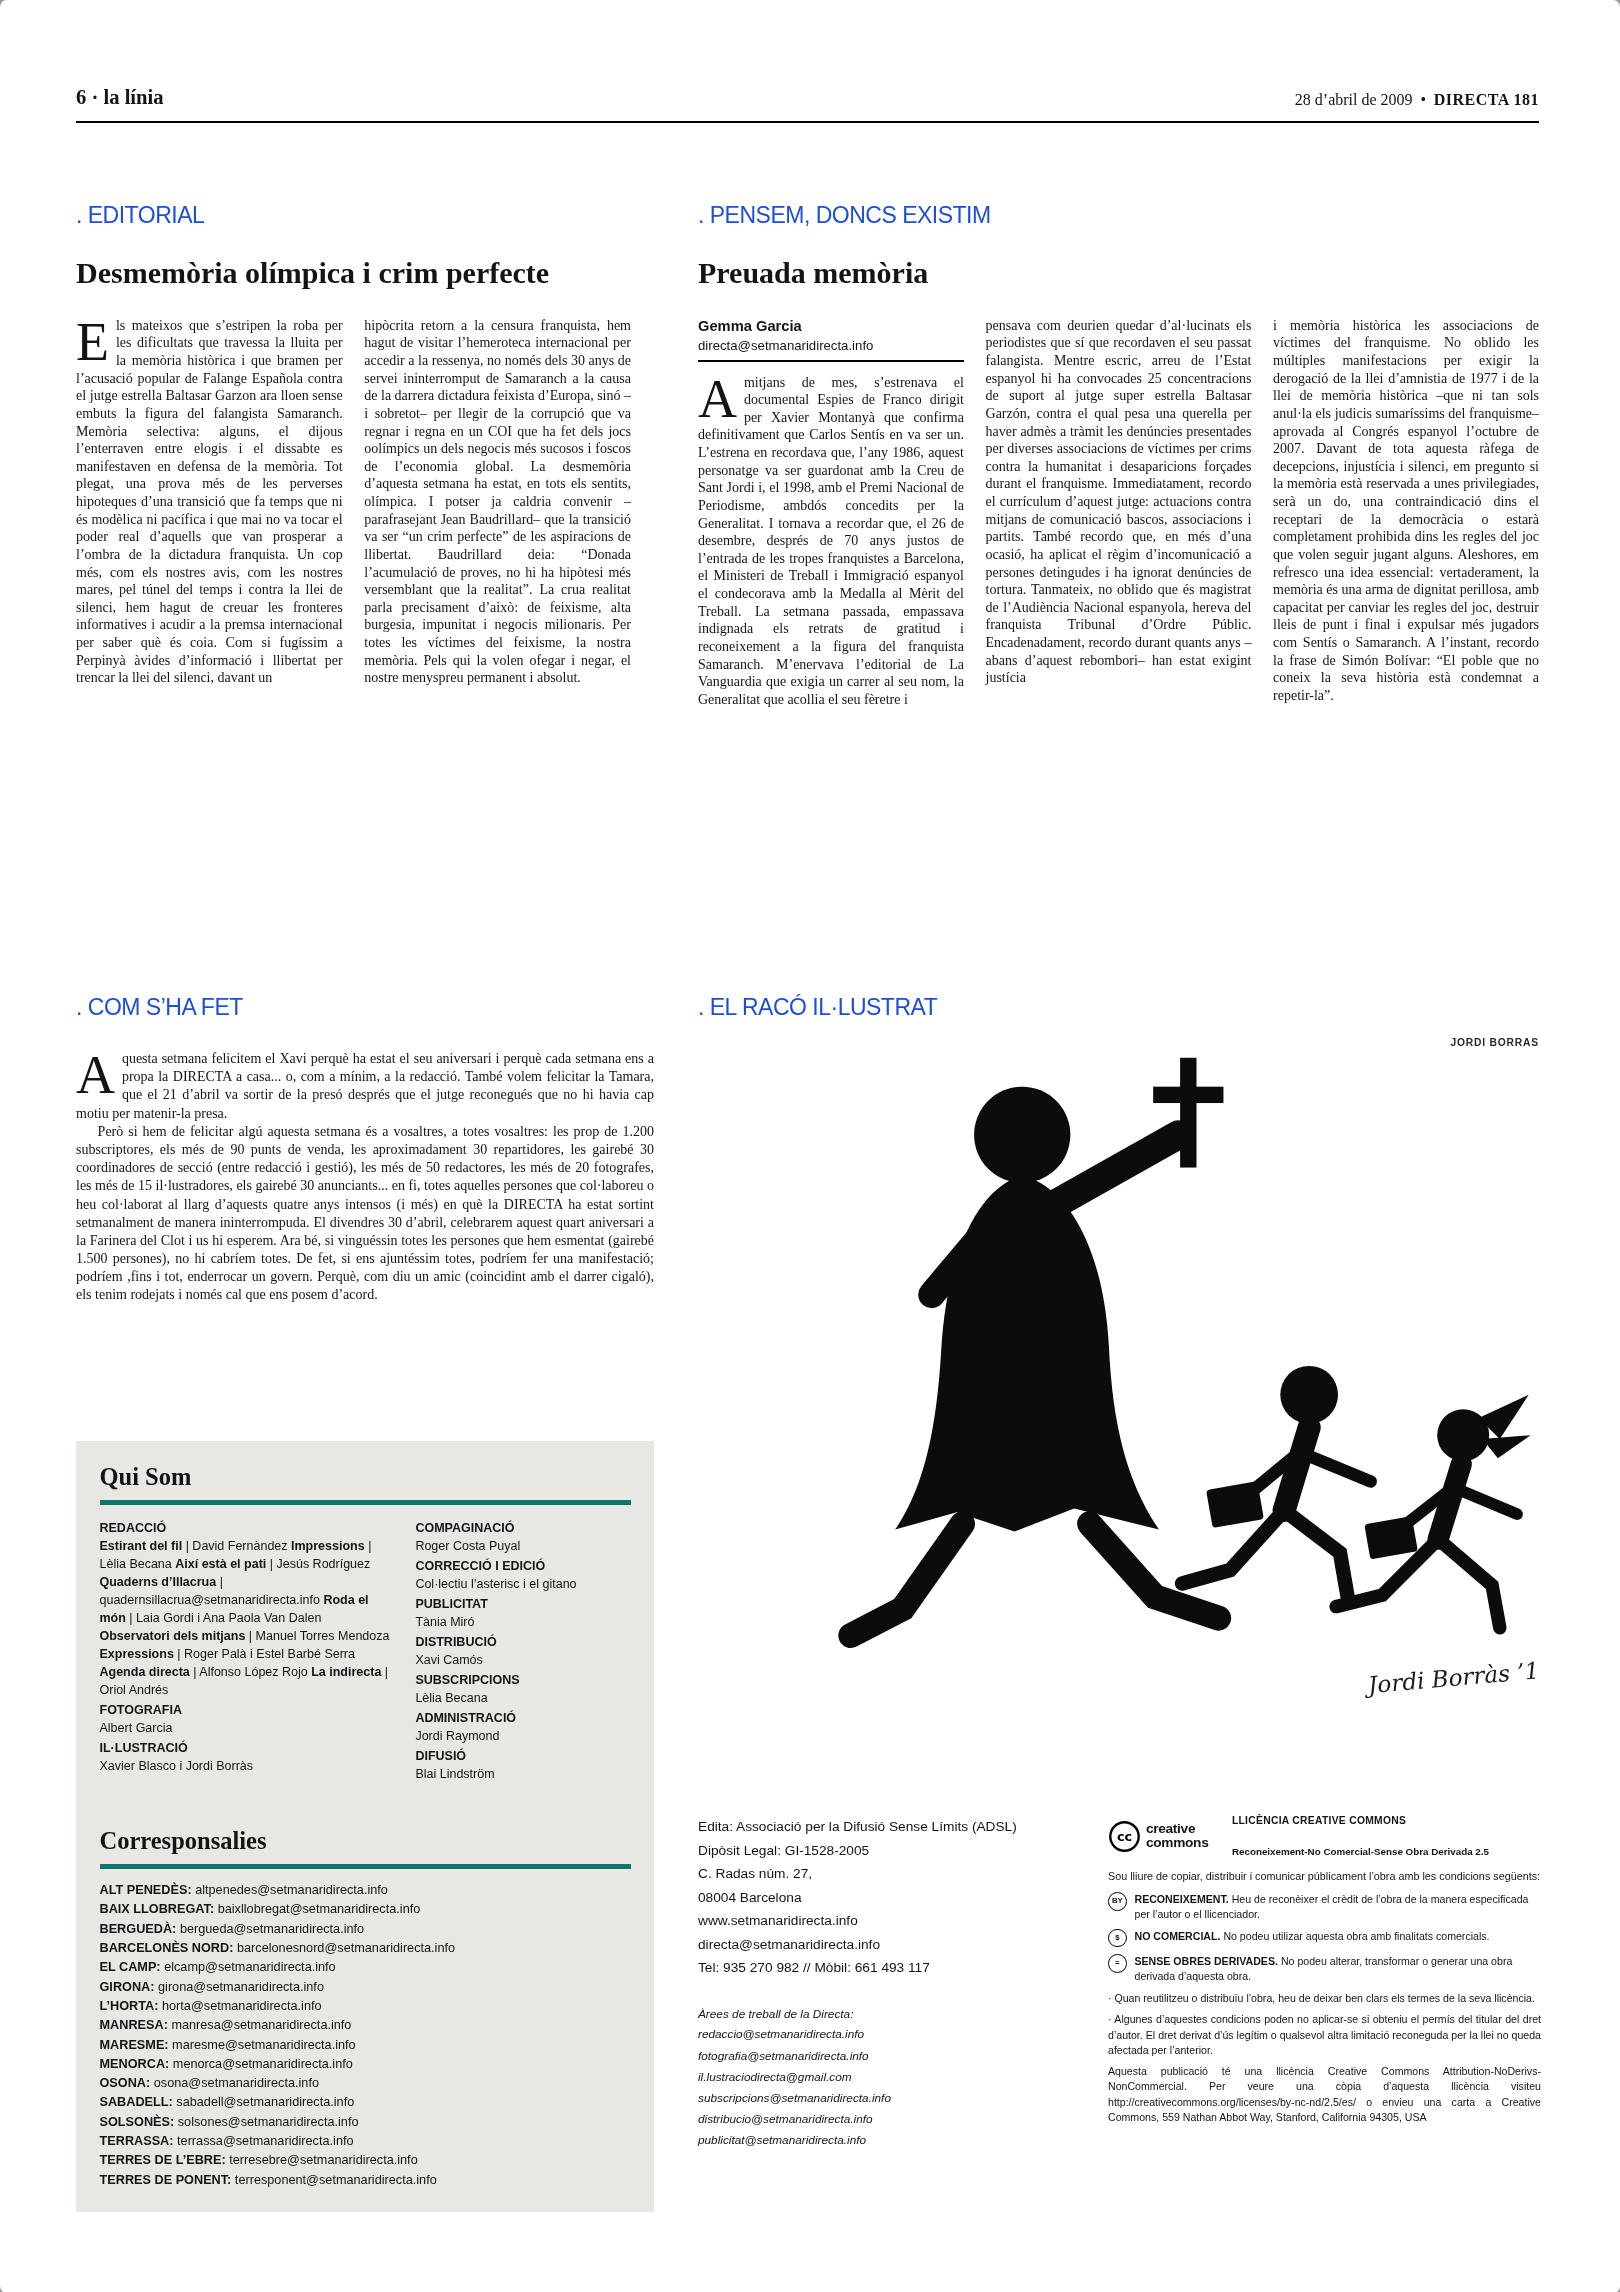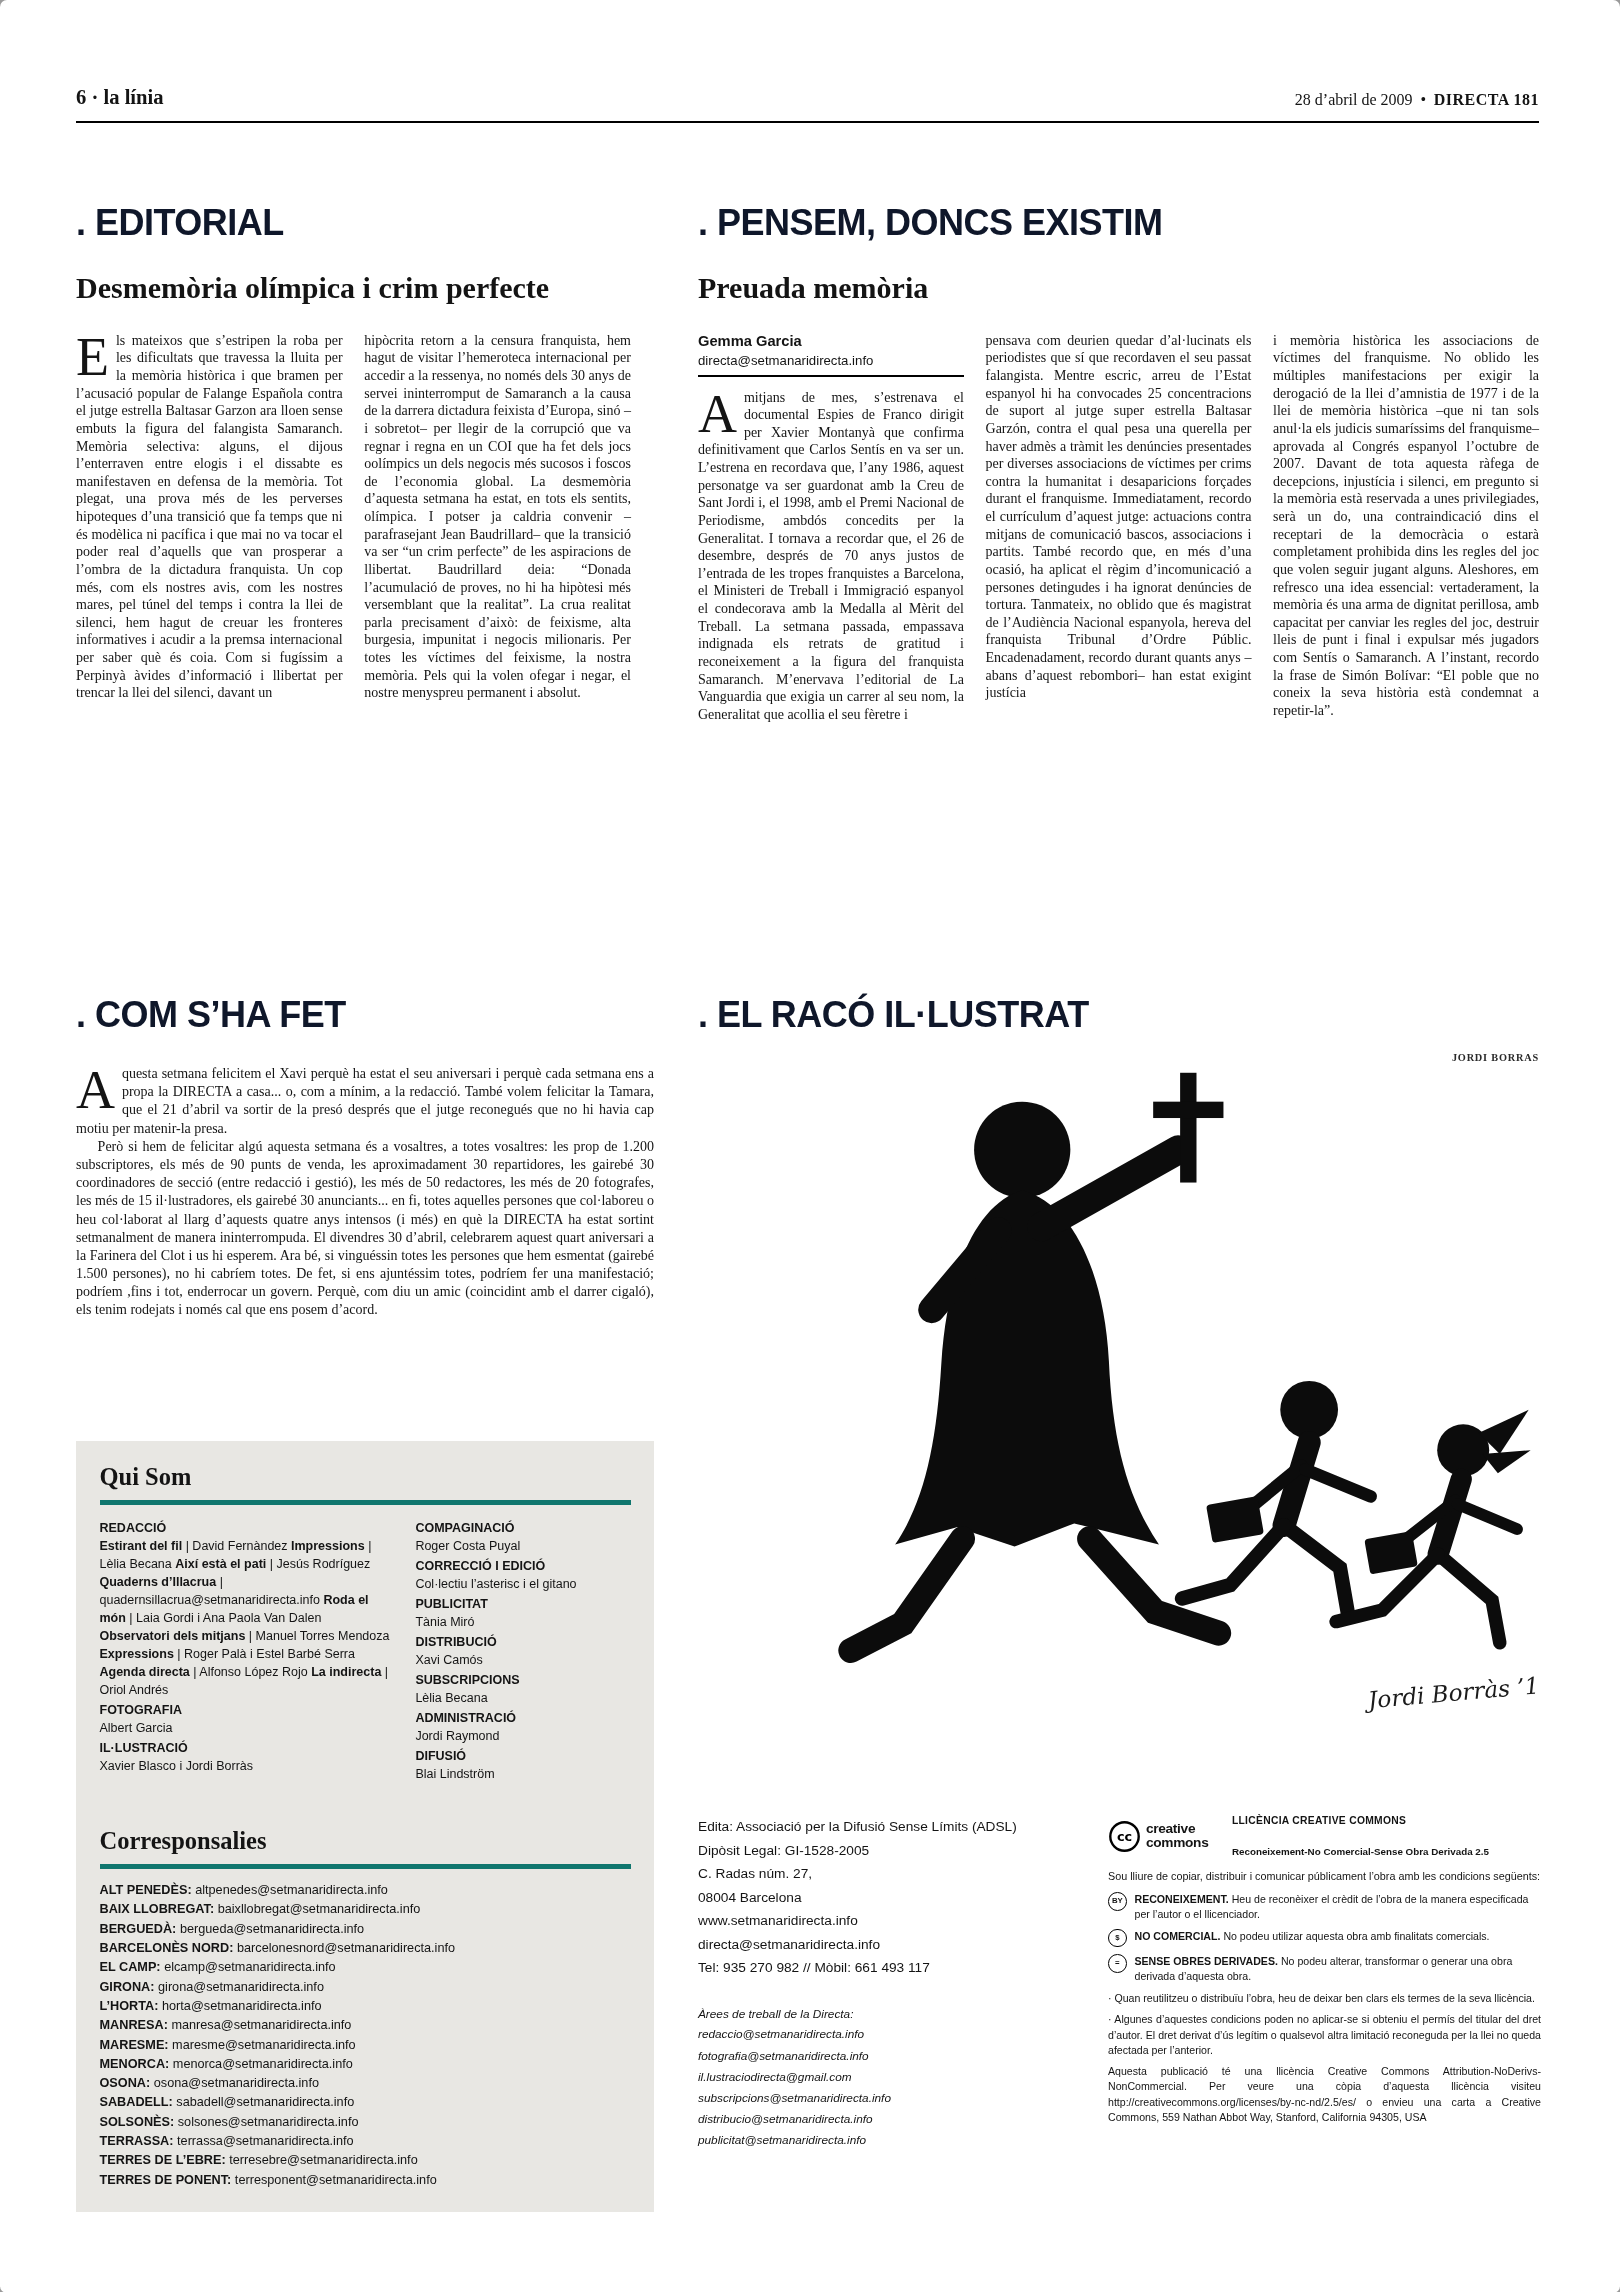--- a/index.html
+++ b/index.html
@@ -8,22 +8,22 @@
 
   
   .header{position:absolute;left:76px;right:81px;top:86px;display:flex;justify-content:space-between;
           align-items:flex-end;border-bottom:2px solid #000;padding-bottom:11.8px;}
   .masthead{font-size:20.6px;font-weight:bold;}
   .issue-info{font-size:16px;}
   .issue-info .issue{font-weight:bold;letter-spacing:0.5px;}
   .issue-info .sep{margin:0 7.8px;}
 
   
-  .slabel{font-family:"Liberation Sans","DejaVu Sans",sans-serif;font-weight:bold;font-size:36px;
-          letter-spacing:-0.5px;color:#0f172a;}
+  .slabel{font-family:"Liberation Sans","DejaVu Sans",sans-serif;font-weight:normal;font-size:23px;
+          letter-spacing:-0.5px;color:#1d4ed8;}
   .atitle{font-size:30px;font-weight:bold;margin:27.4px 0 0 0;line-height:1.1;}
 
   
   .cols{display:flex;gap:21.6px;margin-top:27.4px;}
   .col{flex:1;font-size:14px;line-height:1.26;text-align:justify;}
   .dropcap{float:left;font-size:54px;line-height:0.82;padding:2.9px 6.9px 0 0;}
 
   .byline{font-family:"Liberation Sans","DejaVu Sans",sans-serif;border-bottom:2px solid #000;
           padding-bottom:5px;margin-bottom:11.8px;text-align:left;}
   .byline .author{font-weight:bold;font-size:14.7px;display:block;}
@@ -31,21 +31,21 @@
 
   #editorial{position:absolute;left:76px;top:202px;width:555px;}
   #pensem{position:absolute;left:698px;top:202px;width:841px;}
 
   #comshafet{position:absolute;left:76px;top:994px;width:578px;}
   #comshafet .body{margin-top:29px;font-size:14px;line-height:1.3;text-align:justify;}
   #comshafet p{margin:0;}
   #comshafet p.indent{text-indent:21.6px;}
 
   #raco{position:absolute;left:698px;top:994px;width:841px;}
-  .credit{font-family:Liberation Serif, serif;font-size:10.3px;font-weight:bold;
+  .credit{font-family:Liberation Sans, sans-serif;font-size:10.3px;font-weight:bold;
           letter-spacing:0.8px;text-align:right;margin-top:15.7px;color:#2a2a2a;}
   .illus{margin-top:3.9px;}
   .sig{font-family:"DejaVu Serif",serif;font-style:italic;font-size:24px;fill:#1b1b1b;}
 
   
   .graybox{position:absolute;left:76px;width:578px;background:#e8e7e3;box-sizing:border-box;
            padding:21.6px 23.5px;font-family:"Liberation Sans","DejaVu Sans",sans-serif;}
   .graybox h3{font-family:"Liberation Serif","DejaVu Serif",serif;font-size:24.5px;margin:0 0 0 0;
               padding-bottom:9.8px;border-bottom:5px solid #0f766e;}
   #quisom{top:1441px;min-height:339px;}

